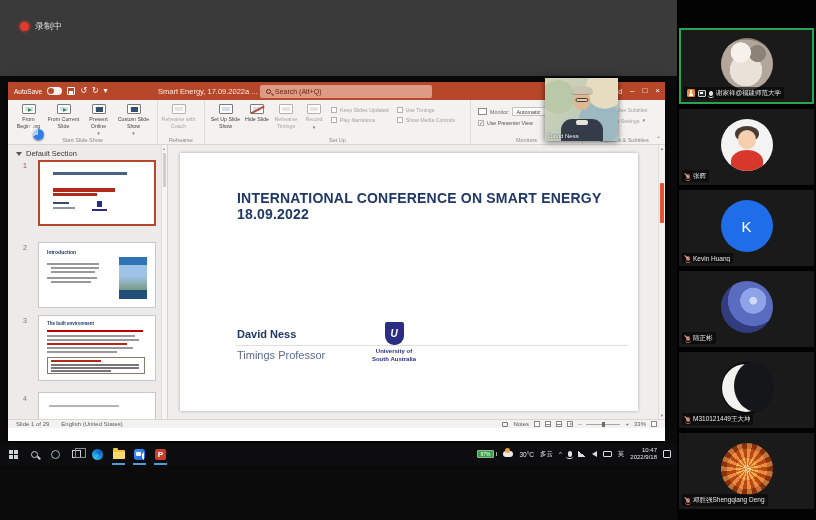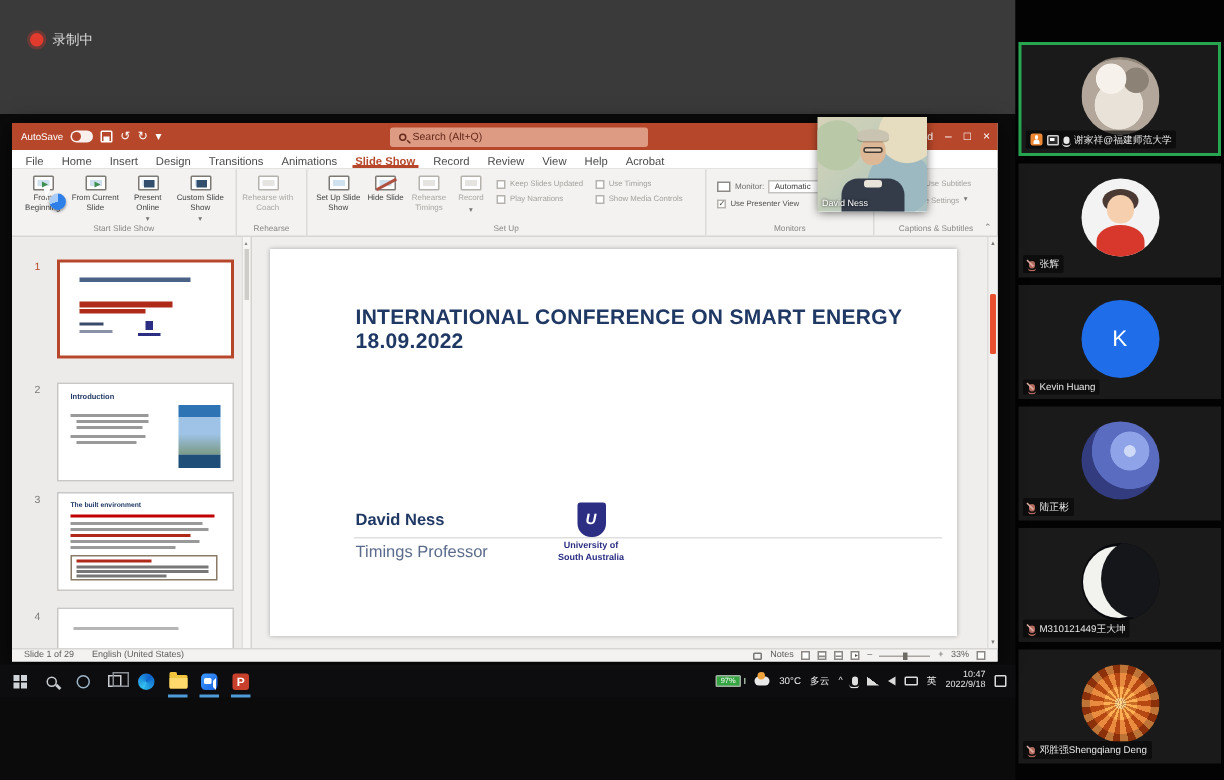--- a/index.html
+++ b/index.html
@@ -186,46 +186,33 @@
   <div class="ppt">
     <div class="tbar">
       <div class="tb-left">
         <span class="as-label">AutoSave</span>
         <span class="pill"></span>
         <span class="ic-save"></span>
         <span class="tb-glyph">↺</span>
         <span class="tb-glyph">↻</span>
         <span class="tb-glyph">▾</span>
       </div>
+      <div class="tb-title">Smart Energy, 17.09.2022a ...</div>
       <div class="searchbox">
         <span class="mag"></span>
         <span>Search (Alt+Q)</span>
       </div>
       <div class="tb-right">
         <span class="wc-user">David</span>
         <span class="wc-btn">–</span>
         <span class="wc-btn">□</span>
         <span class="wc-btn">×</span>
       </div>
     </div>
 
-    <div class="mbar">
-      <span class="mtab">File</span>
-      <span class="mtab">Home</span>
-      <span class="mtab">Insert</span>
-      <span class="mtab">Design</span>
-      <span class="mtab">Transitions</span>
-      <span class="mtab">Animations</span>
-      <span class="mtab active">Slide Show</span>
-      <span class="mtab">Record</span>
-      <span class="mtab">Review</span>
-      <span class="mtab">View</span>
-      <span class="mtab">Help</span>
-      <span class="mtab">Acrobat</span>
-    </div>
 
     <div class="ribbon">
       <div class="rgroup" style="width:150px">
         <div class="rbtn">
             <span class="ic-screen play"></span>
             <span class="lbl">From Beginning</span>
           </div>
         <div class="rbtn">
             <span class="ic-screen play"></span>
             <span class="lbl">From Current Slide</span>
@@ -319,20 +306,24 @@
             </div>
         </div>
         <div class="rg-label">Captions &amp; Subtitles</div>
       </div>
       <span class="ribbon-collapse">⌃</span>
     </div>
 
     <div class="bodyrow">
 
       <div class="thumbs">
+        <div class="sect">
+          <span class="tri"></span>
+          <span class="sect-label">Default Section</span>
+        </div>
         <span class="tnum" style="top:17px;color:#B7472A">1</span>
         <div class="tbox sel" style="top:15px">
           <div class="bar" style="left:13px;top:10px;width:74px;height:2.5px;background:#4a6285"></div>
           <div class="bar" style="left:13px;top:26px;width:62px;height:3.5px;background:#b02a1a"></div>
           <div class="bar" style="left:13px;top:31px;width:44px;height:2.5px;background:#b02a1a"></div>
           <div class="bar" style="left:13px;top:40px;width:16px;height:2px;background:#3a4a6a"></div>
           <div class="bar" style="left:13px;top:45px;width:22px;height:1.5px;background:#8a93a5"></div>
           <div class="bar" style="left:57px;top:39px;width:5px;height:6px;background:#2B2E83"></div>
           <div class="bar" style="left:52px;top:47px;width:15px;height:1.5px;background:#2B2E83"></div>
         </div>

